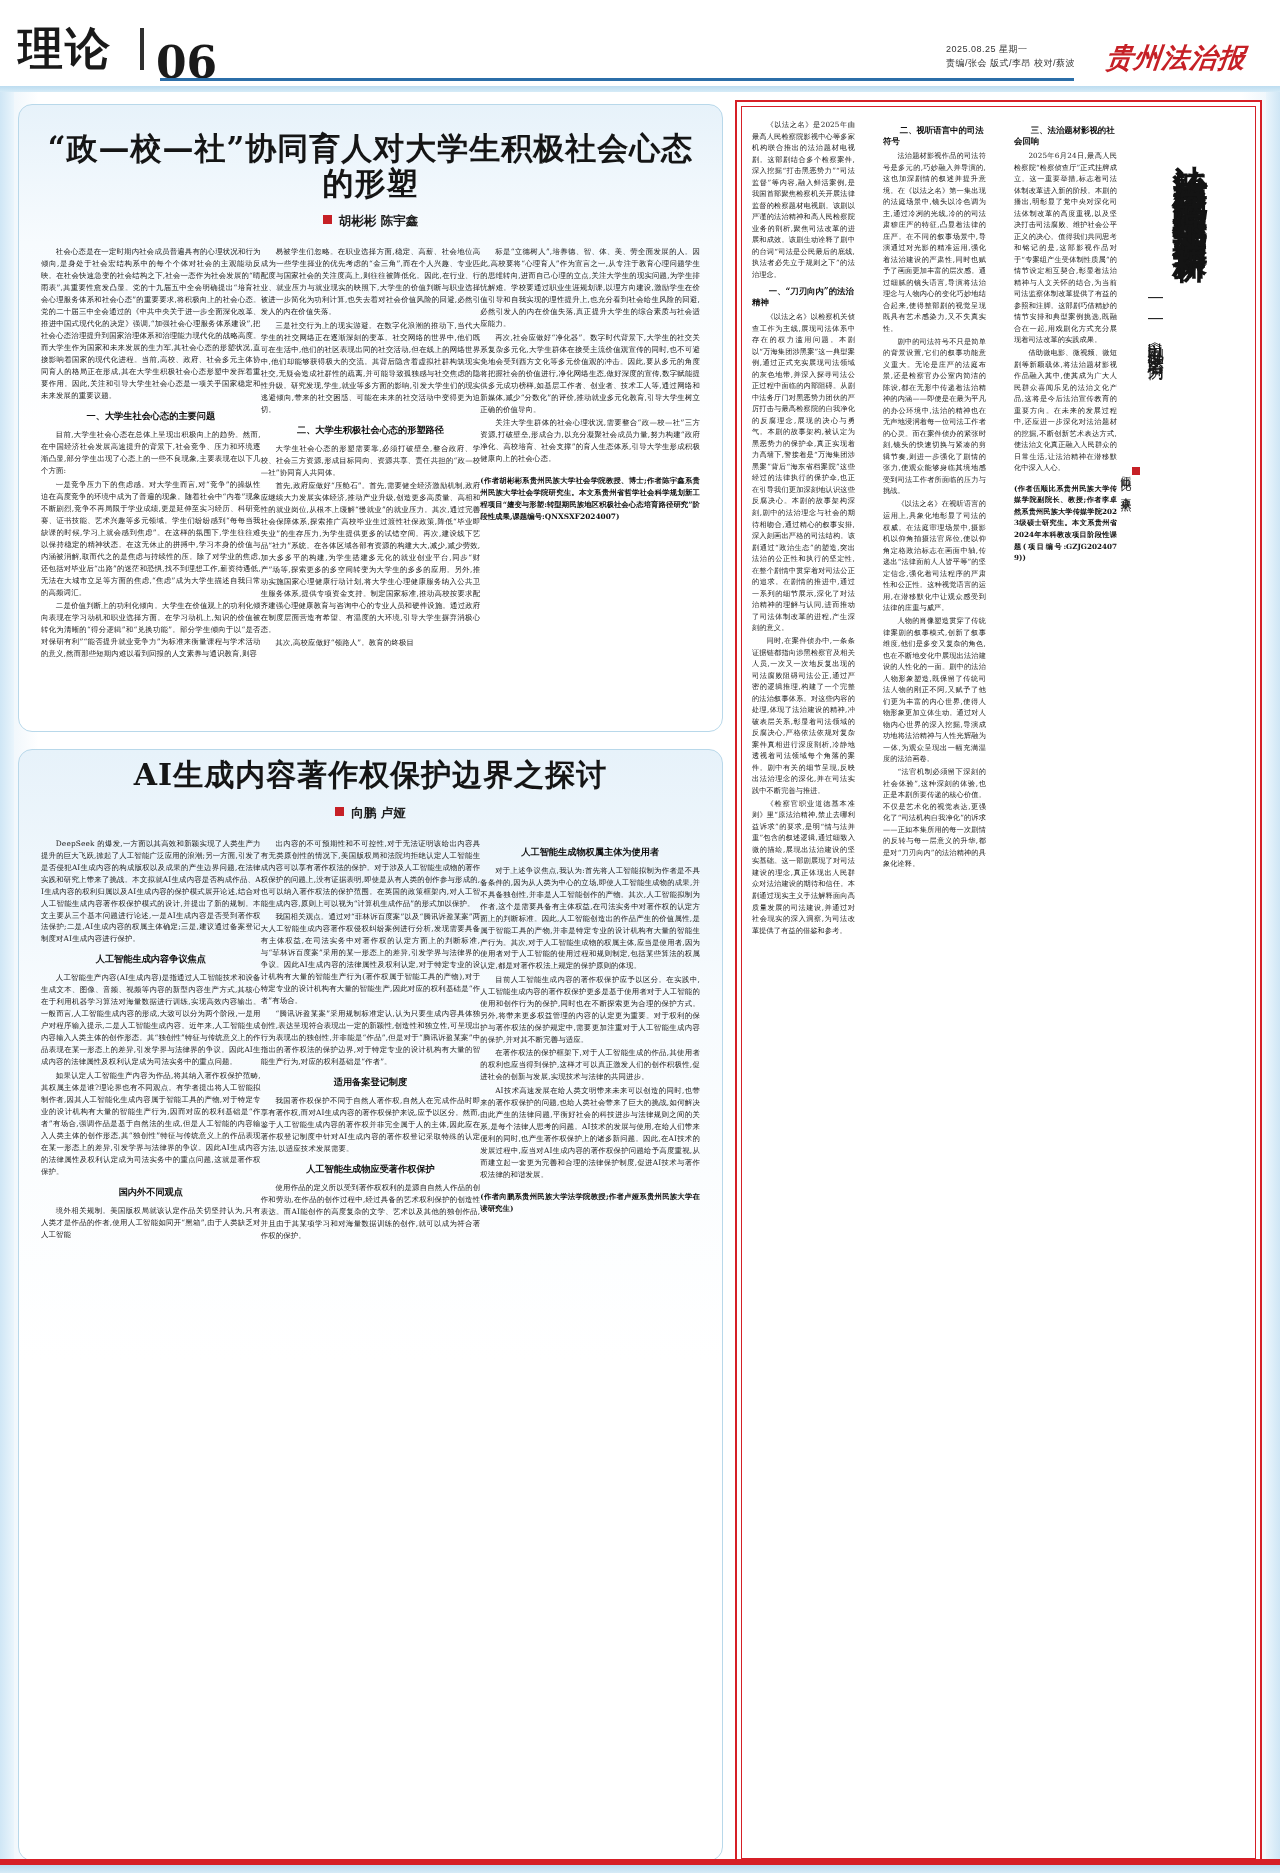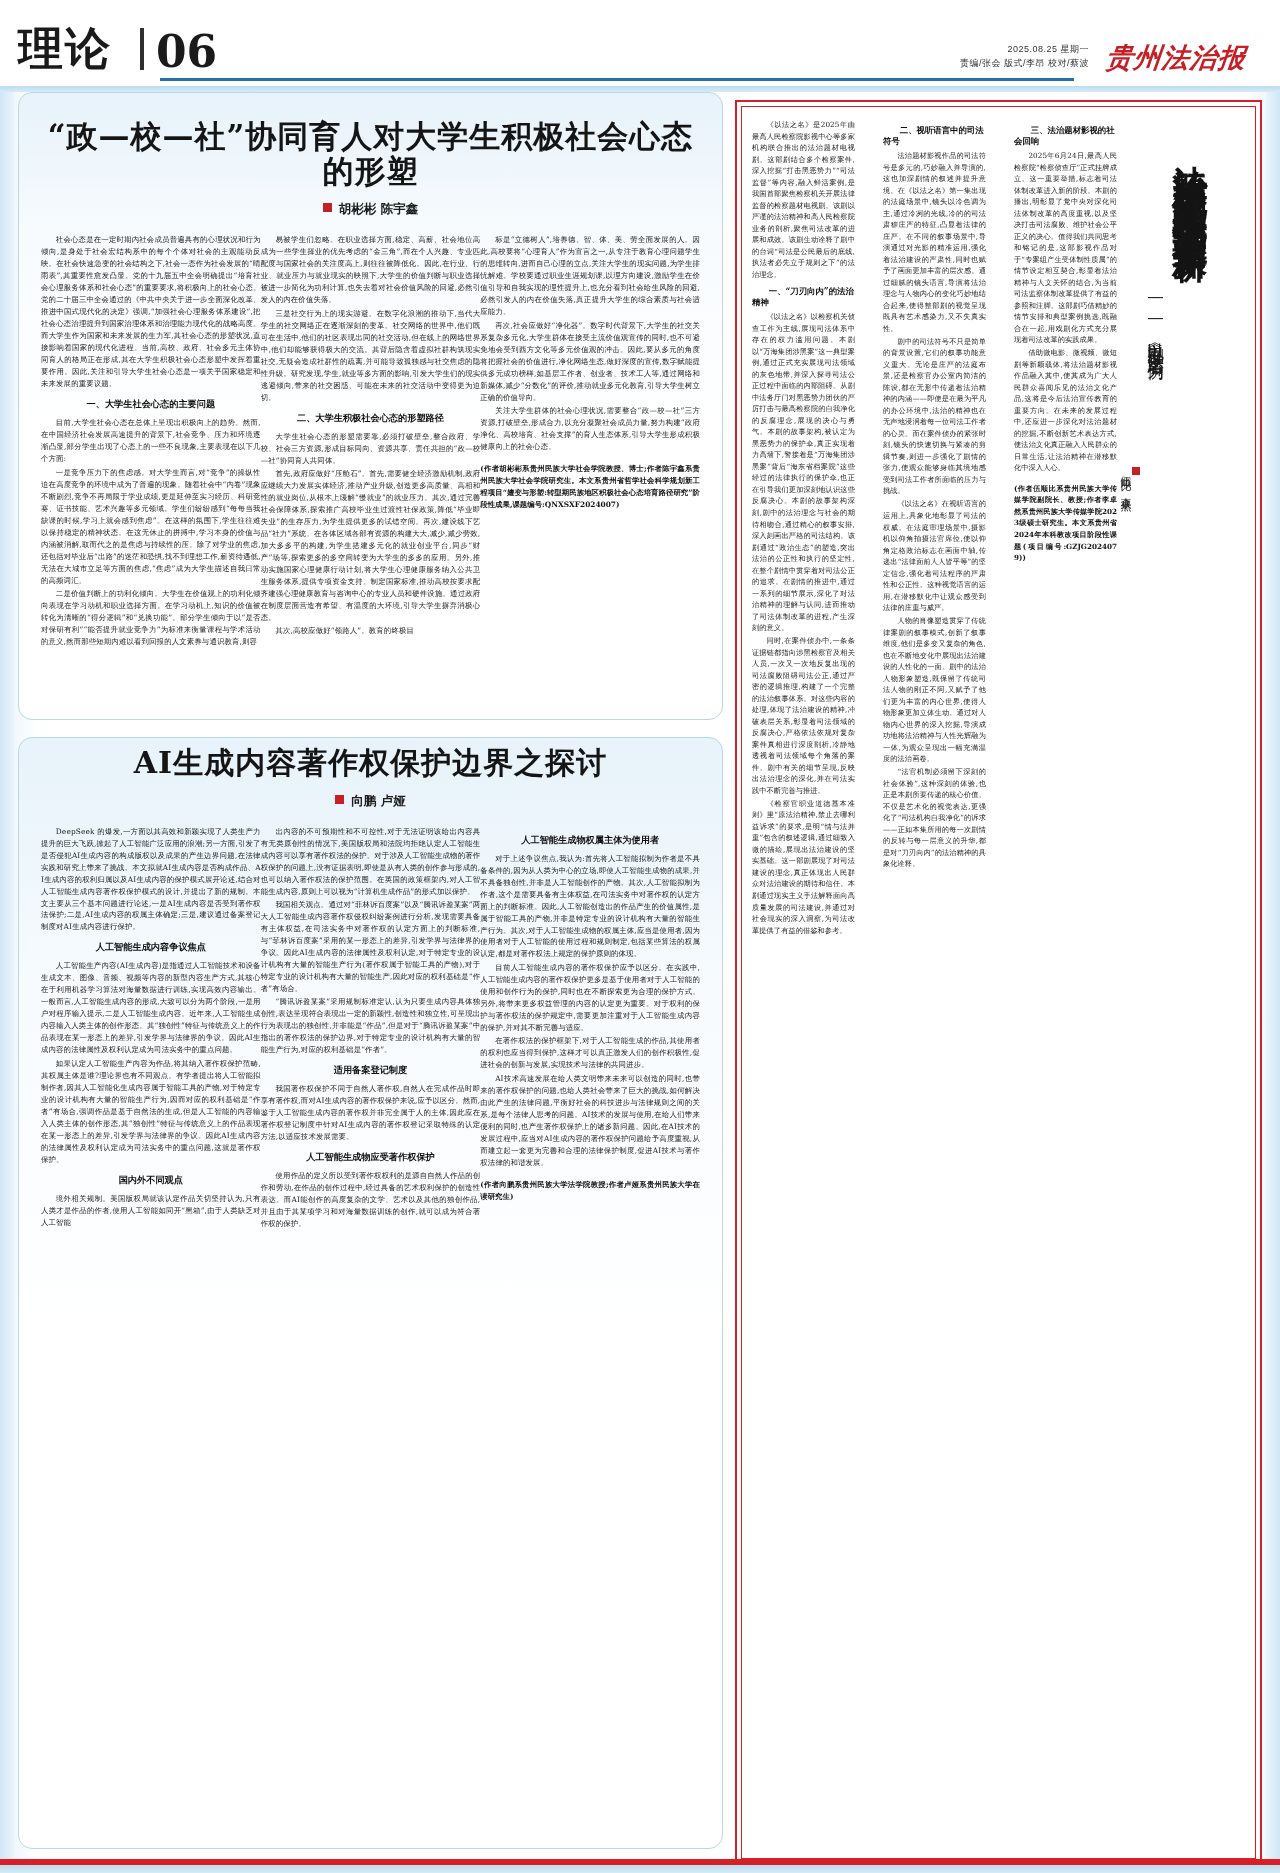--- a/index.html
+++ b/index.html
@@ -25,27 +25,27 @@
     font-family:"DejaVu Serif", serif;
     font-weight:bold; font-size:45px; letter-spacing:2px;
     color:#1a1a1a;
     line-height:1;
   }
   .mast-bar {
     position:absolute; left:140px; top:28px;
     width:4px; height:42px; background:#2f2f2f;
   }
   .mast-pageno {
-    position:absolute; left:156px; top:30px;
+    position:absolute; left:156px; top:41px;
     font-family:"DejaVu Serif", serif;
     font-weight:bold; font-size:44px; color:#1a1a1a; line-height:1;
   }
   .mast-meta {
-    position:absolute; right:191px; top:43px;
-    text-align:right; line-height:1.5;
+    position:absolute; right:205px; top:43px;
+    text-align:left; line-height:1.5;
   }
   .mast-meta div { font-size:9px; color:#333; font-family:"Liberation Sans", sans-serif; letter-spacing:.5px; }
   .mast-logo {
     position:absolute; right:18px; top:38px;
     width:172px; height:40px;
     display:flex; align-items:center; justify-content:center;
   }
   .mast-logo span {
     font-family:"DejaVu Serif", serif;
     font-size:27px; font-weight:bold; color:#c62026;
@@ -65,21 +65,21 @@
   .page {
     position:absolute; left:0; top:92px; width:1280px; height:1781px;
     background:linear-gradient(to right,#e9f3fa 0%, #ffffff 3%, #ffffff 97%, #e9f3fa 100%);
   }
   .page-sideL { position:absolute; left:0; top:0; width:14px; height:100%;
     background:linear-gradient(to right,#cfe6f5,#eaf5fc); }
   .page-sideR { position:absolute; right:0; top:0; width:14px; height:100%;
     background:linear-gradient(to left,#cfe6f5,#eaf5fc); }
 
   
-  .zone-left { position:absolute; left:18px; top:0; width:705px; height:1274px; }
+  .zone-left { position:absolute; left:18px; top:12px; width:705px; height:1274px; }
 
   .art-card {
     position:absolute; left:0; width:705px;
     background:linear-gradient(to bottom,#e7f2fa 0%,#f7fbfe 22%,#ffffff 55%,#ffffff 100%);
     border:1px solid #b8d8ea;
     border-radius:14px;
   }
   .art1 { top:0; height:628px; }
   .art2 { top:645px; height:1112px; }
 

